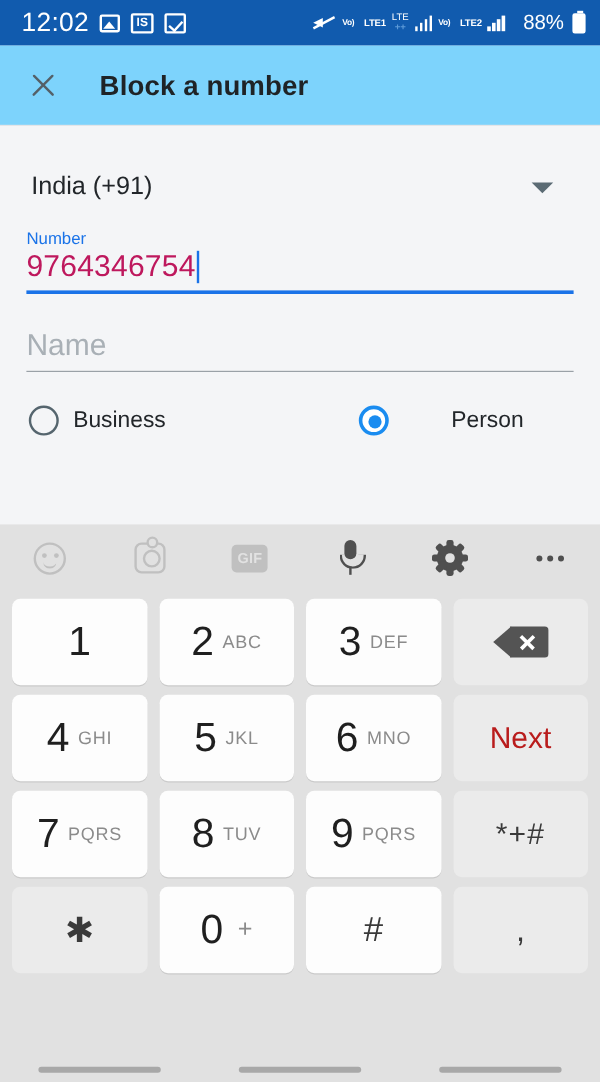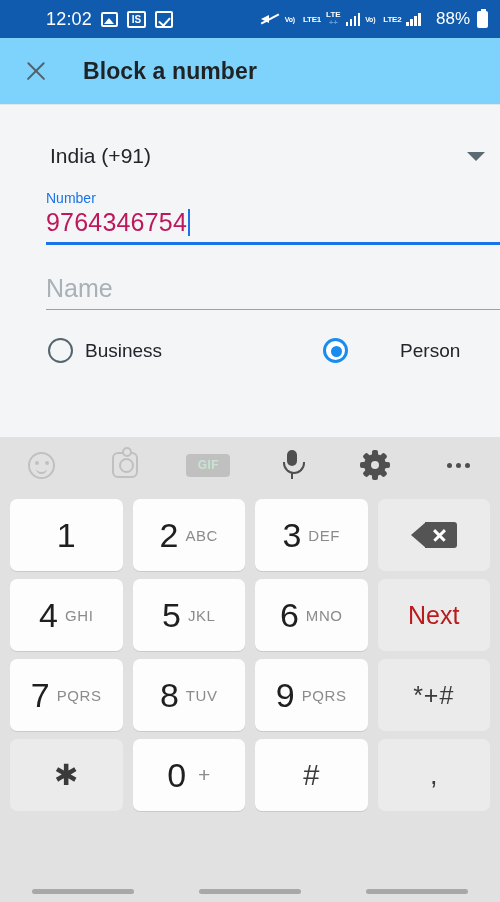--- a/index.html
+++ b/index.html
@@ -13,21 +13,21 @@
 
   
   .statusbar {
     position: absolute; top: 0; left: 0; width: 500px; height: 38px;
     background: #115bae;
     display: flex; align-items: center; justify-content: space-between;
     padding: 0 12px 0 18px;
     color: #ffffff;
   }
   .statusbar .sb-left { display: flex; align-items: center; gap: 9px; }
-  .sb-clock { font-size: 18px; letter-spacing: .2px; font-weight: 400; color:#fff;margin-left:28px; }
+  .sb-clock { font-size: 22px; letter-spacing: .2px; font-weight: 400; color:#fff; }
   .sb-ic { display: inline-flex; align-items: center; justify-content: center; }
   .ic-photo { width: 17px; height: 15px; border: 2px solid #fff; border-radius: 2px; position: relative; }
   .ic-photo::after {
     content: ""; position: absolute; left: 1px; bottom: 1px;
     width: 0; height: 0; border-left: 5px solid transparent; border-right: 5px solid transparent;
     border-bottom: 6px solid #fff;
   }
   .ic-is {
     width: 19px; height: 17px; border: 2px solid #fff; border-radius: 2px;
     font-size: 10px; font-weight: 700; line-height: 13px; text-align: center; color: #fff;
@@ -47,21 +47,21 @@
     border-top: 4px solid transparent; border-bottom: 4px solid transparent; border-right: 8px solid #fff;
   }
   .ic-mute::after {
     content: ""; position: absolute; left: 0px; top: 7px; width: 20px; height: 2px;
     background: #fff; transform: rotate(-28deg);
   }
   .volte { display: flex; flex-direction: row; align-items: center; line-height: 7px; gap: 8px; }
   .volte b { font-size: 7px; font-weight: 700; letter-spacing: -.2px; }
   .volte span { font-size: 8px; font-weight: 700; letter-spacing: -.2px; }
   .lte-plus { display: flex; flex-direction: column; align-items: center; line-height: 8px; }
-  .lte-plus b { font-size: 8px; font-weight: 700; }
+  .lte-plus b { font-size: 8px; font-weight: 400; }
   .lte-plus span { font-size: 8px; font-weight: 700; color: #5e9bd8; }
   .bars { display: flex; align-items: flex-end; gap: 1.5px; height: 14px; }
   .bars i { display: block; width: 2.5px; background: #fff; }
   .bars i:nth-child(1) { height: 4px; }
   .bars i:nth-child(2) { height: 7px; }
   .bars i:nth-child(3) { height: 10px; }
   .bars i:nth-child(4) { height: 13px; }
   .sb-batt-text { font-size: 17px; margin-left: 10px; }
   .ic-batt { width: 11px; height: 17px; border: 2px solid #fff; border-radius: 2px; background: #fff; position: relative; margin-left: 2px; }
   .ic-batt::before { content:""; position:absolute; top:-4px; left:2px; width:5px; height:2px; background:#fff; }
@@ -75,21 +75,21 @@
   .close-x { width: 28px; height: 28px; position: relative; cursor: pointer; }
   .close-x::before, .close-x::after {
     content: ""; position: absolute; left: 2px; top: 13px; width: 24px; height: 2.4px;
     background: #546068; border-radius: 1px;
   }
   .close-x::before { transform: rotate(45deg); }
   .close-x::after  { transform: rotate(-45deg); }
   .appbar-title { margin-left: 33px; font-size: 23px; font-weight: 700; color: #1f2326; letter-spacing: .1px; }
 
   
-  .form { position: absolute; top: 106px; left: 0; width: 460px; height: 331px; background: #f4f5f7; margin-left: 24px; }
+  .form { position: absolute; top: 106px; left: 0; width: 460px; height: 331px; background: #f4f5f7; }
 
   .country-row {
     position: absolute; top: 30px; left: 26px; width: 448px; height: 40px;
     display: flex; align-items: center; justify-content: space-between; cursor: pointer;
   }
   .country-name { font-size: 21px; color: #22262a; }
   .caret { width: 0; height: 0; border-left: 9px solid transparent; border-right: 9px solid transparent;
            border-top: 9px solid #5b6b74; margin-right: 13px; }
 
   .field { position: absolute; left: 22px; width: 456px; }
@@ -130,21 +130,21 @@
   .emoji-ic { width: 27px; height: 27px; border-radius: 50%; border: 2.4px solid #6d6d6d; position: relative; }
   .emoji-ic::before { content:""; position:absolute; left:5px; top:7px; width:4px; height:4px; border-radius:50%; background:#6d6d6d;
                       box-shadow: 10px 0 0 #6d6d6d; }
   .emoji-ic::after { content:""; position:absolute; left:6px; top:13px; width:11px; height:5px;
                       border-bottom: 2.4px solid #6d6d6d; border-radius: 0 0 8px 8px; }
 
   .sticker-ic { width: 26px; height: 26px; border: 2.4px solid #6d6d6d; border-radius: 6px; position: relative; }
   .sticker-ic::before { content:""; position:absolute; left:5px; top:4px; width:11px; height:11px; border-radius:50%; border:2.2px solid #6d6d6d; }
   .sticker-ic::after { content:""; position:absolute; left:8px; top:-7px; width:6px; height:6px; border-radius:50%; border:2.2px solid #6d6d6d; background:#e1e1e1; }
 
-  .gif-ic { width: 44px; height: 23px; border-radius: 4px; background: #6d6d6d; color: #86efac;
+  .gif-ic { width: 30px; height: 23px; border-radius: 4px; background: #6d6d6d; color: #e5e5e5;
             font-size: 12px; font-weight: 700; line-height: 23px; text-align: center; letter-spacing: .3px; }
 
   .mic-ic { position: relative; width: 22px; height: 30px; }
   .mic-ic::before { content:""; position:absolute; left:6px; top:0; width:10px; height:16px; border-radius:5px; background:#4f4f4f; }
   .mic-ic::after { content:""; position:absolute; left:2px; top:12px; width:18px; height:10px;
                    border: 2.4px solid #4f4f4f; border-top: none; border-radius: 0 0 11px 11px; }
   .mic-stem { position:absolute; left:10px; top:22px; width:2.4px; height:7px; background:#4f4f4f; }
 
   .gear-ic { position: relative; width: 28px; height: 28px; }
   .gear-ic .g-core { position:absolute; left:3px; top:3px; width:22px; height:22px; border-radius:50%; background:#4f4f4f; }

